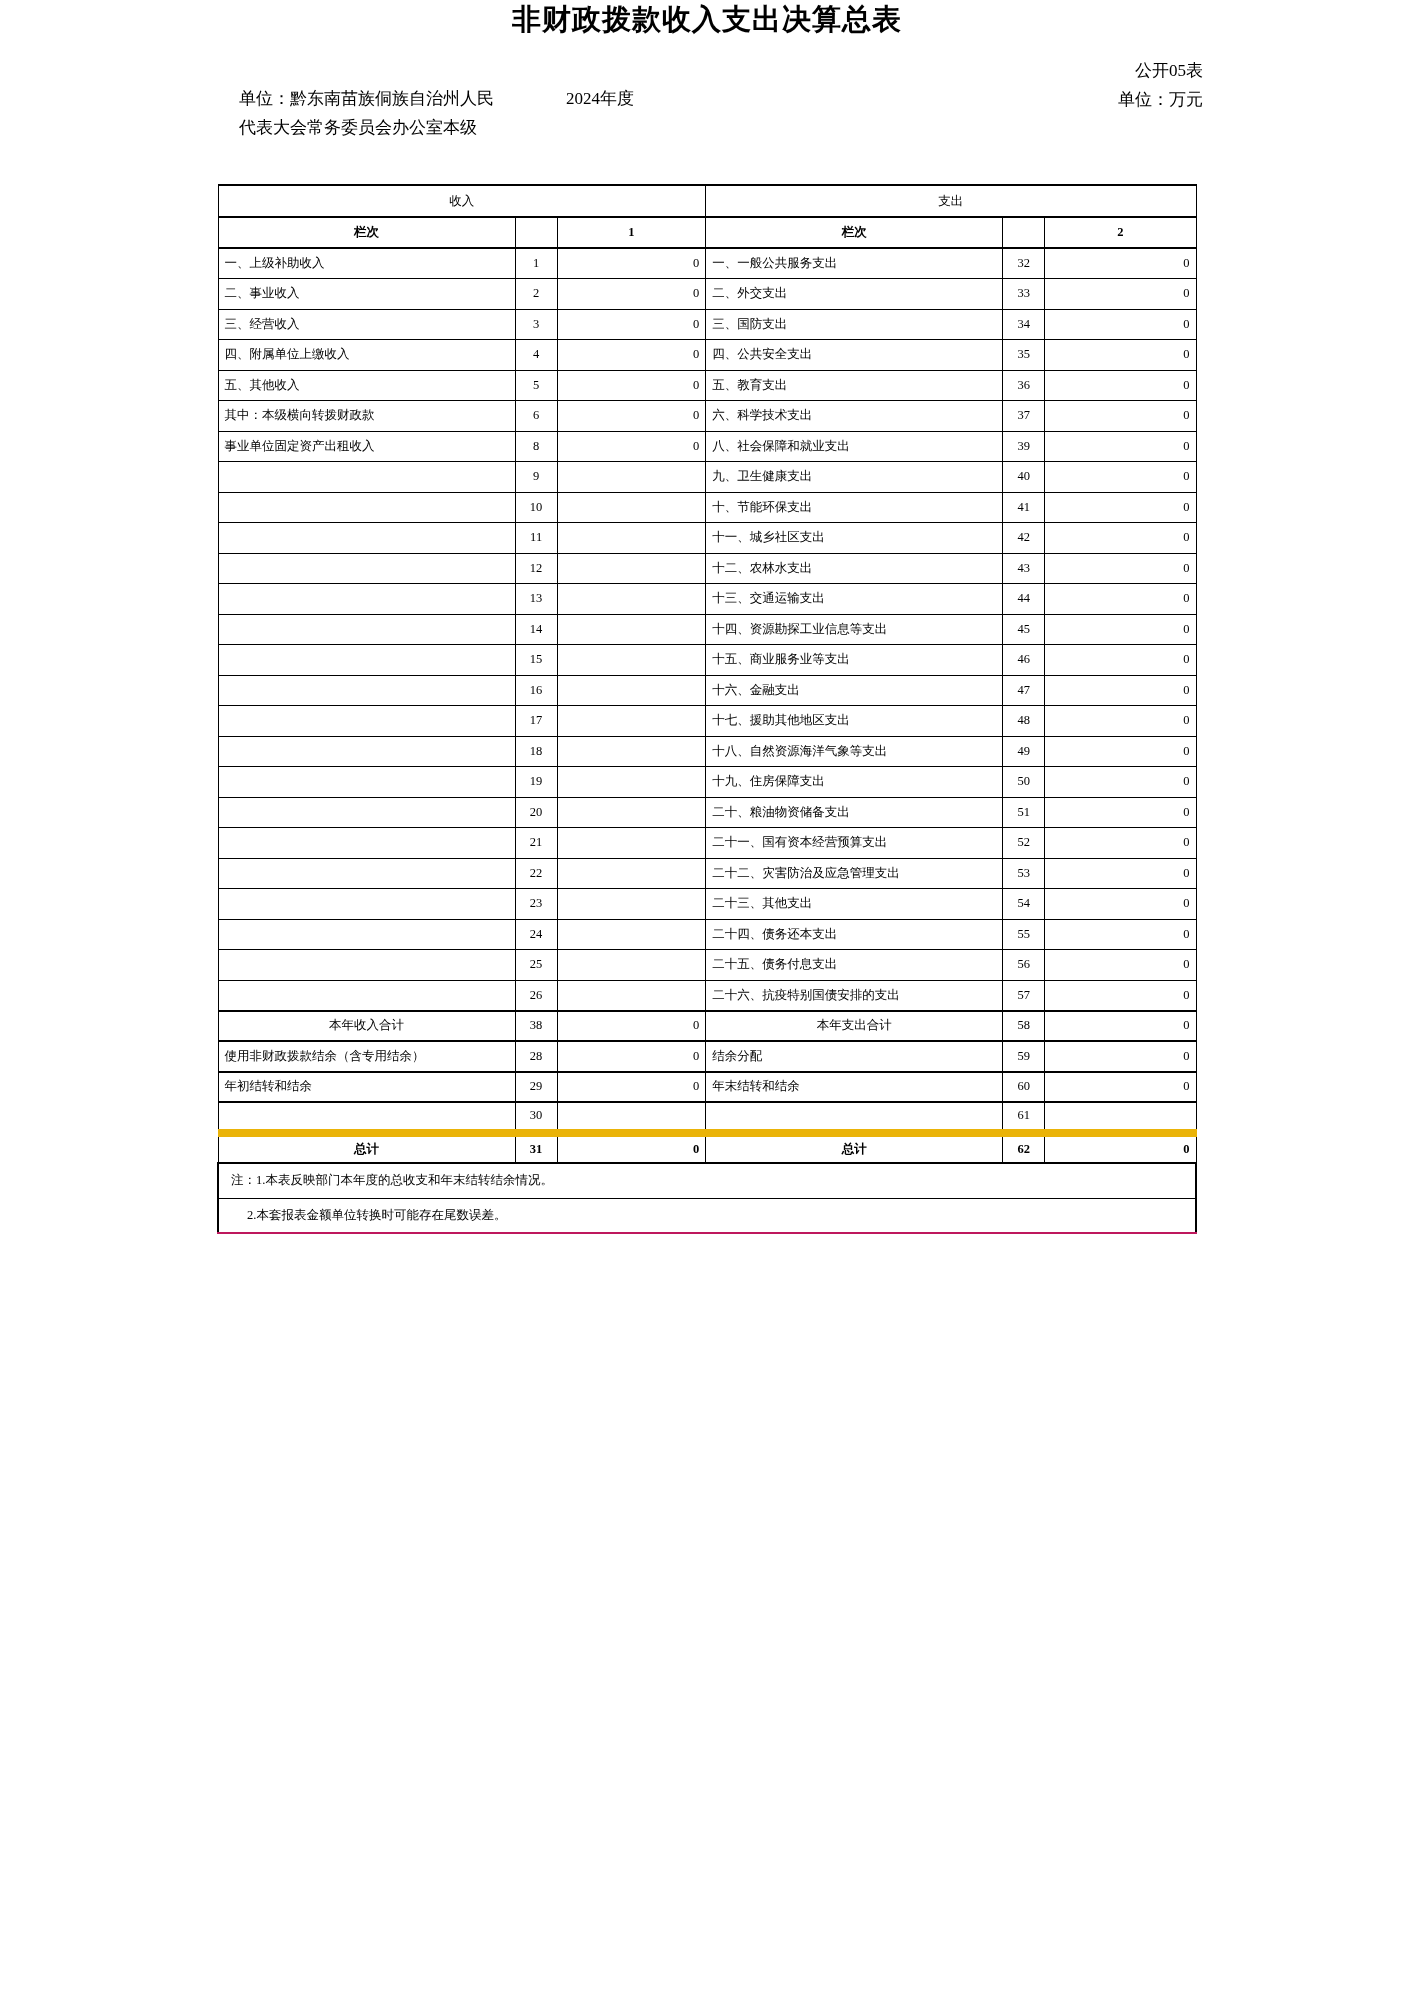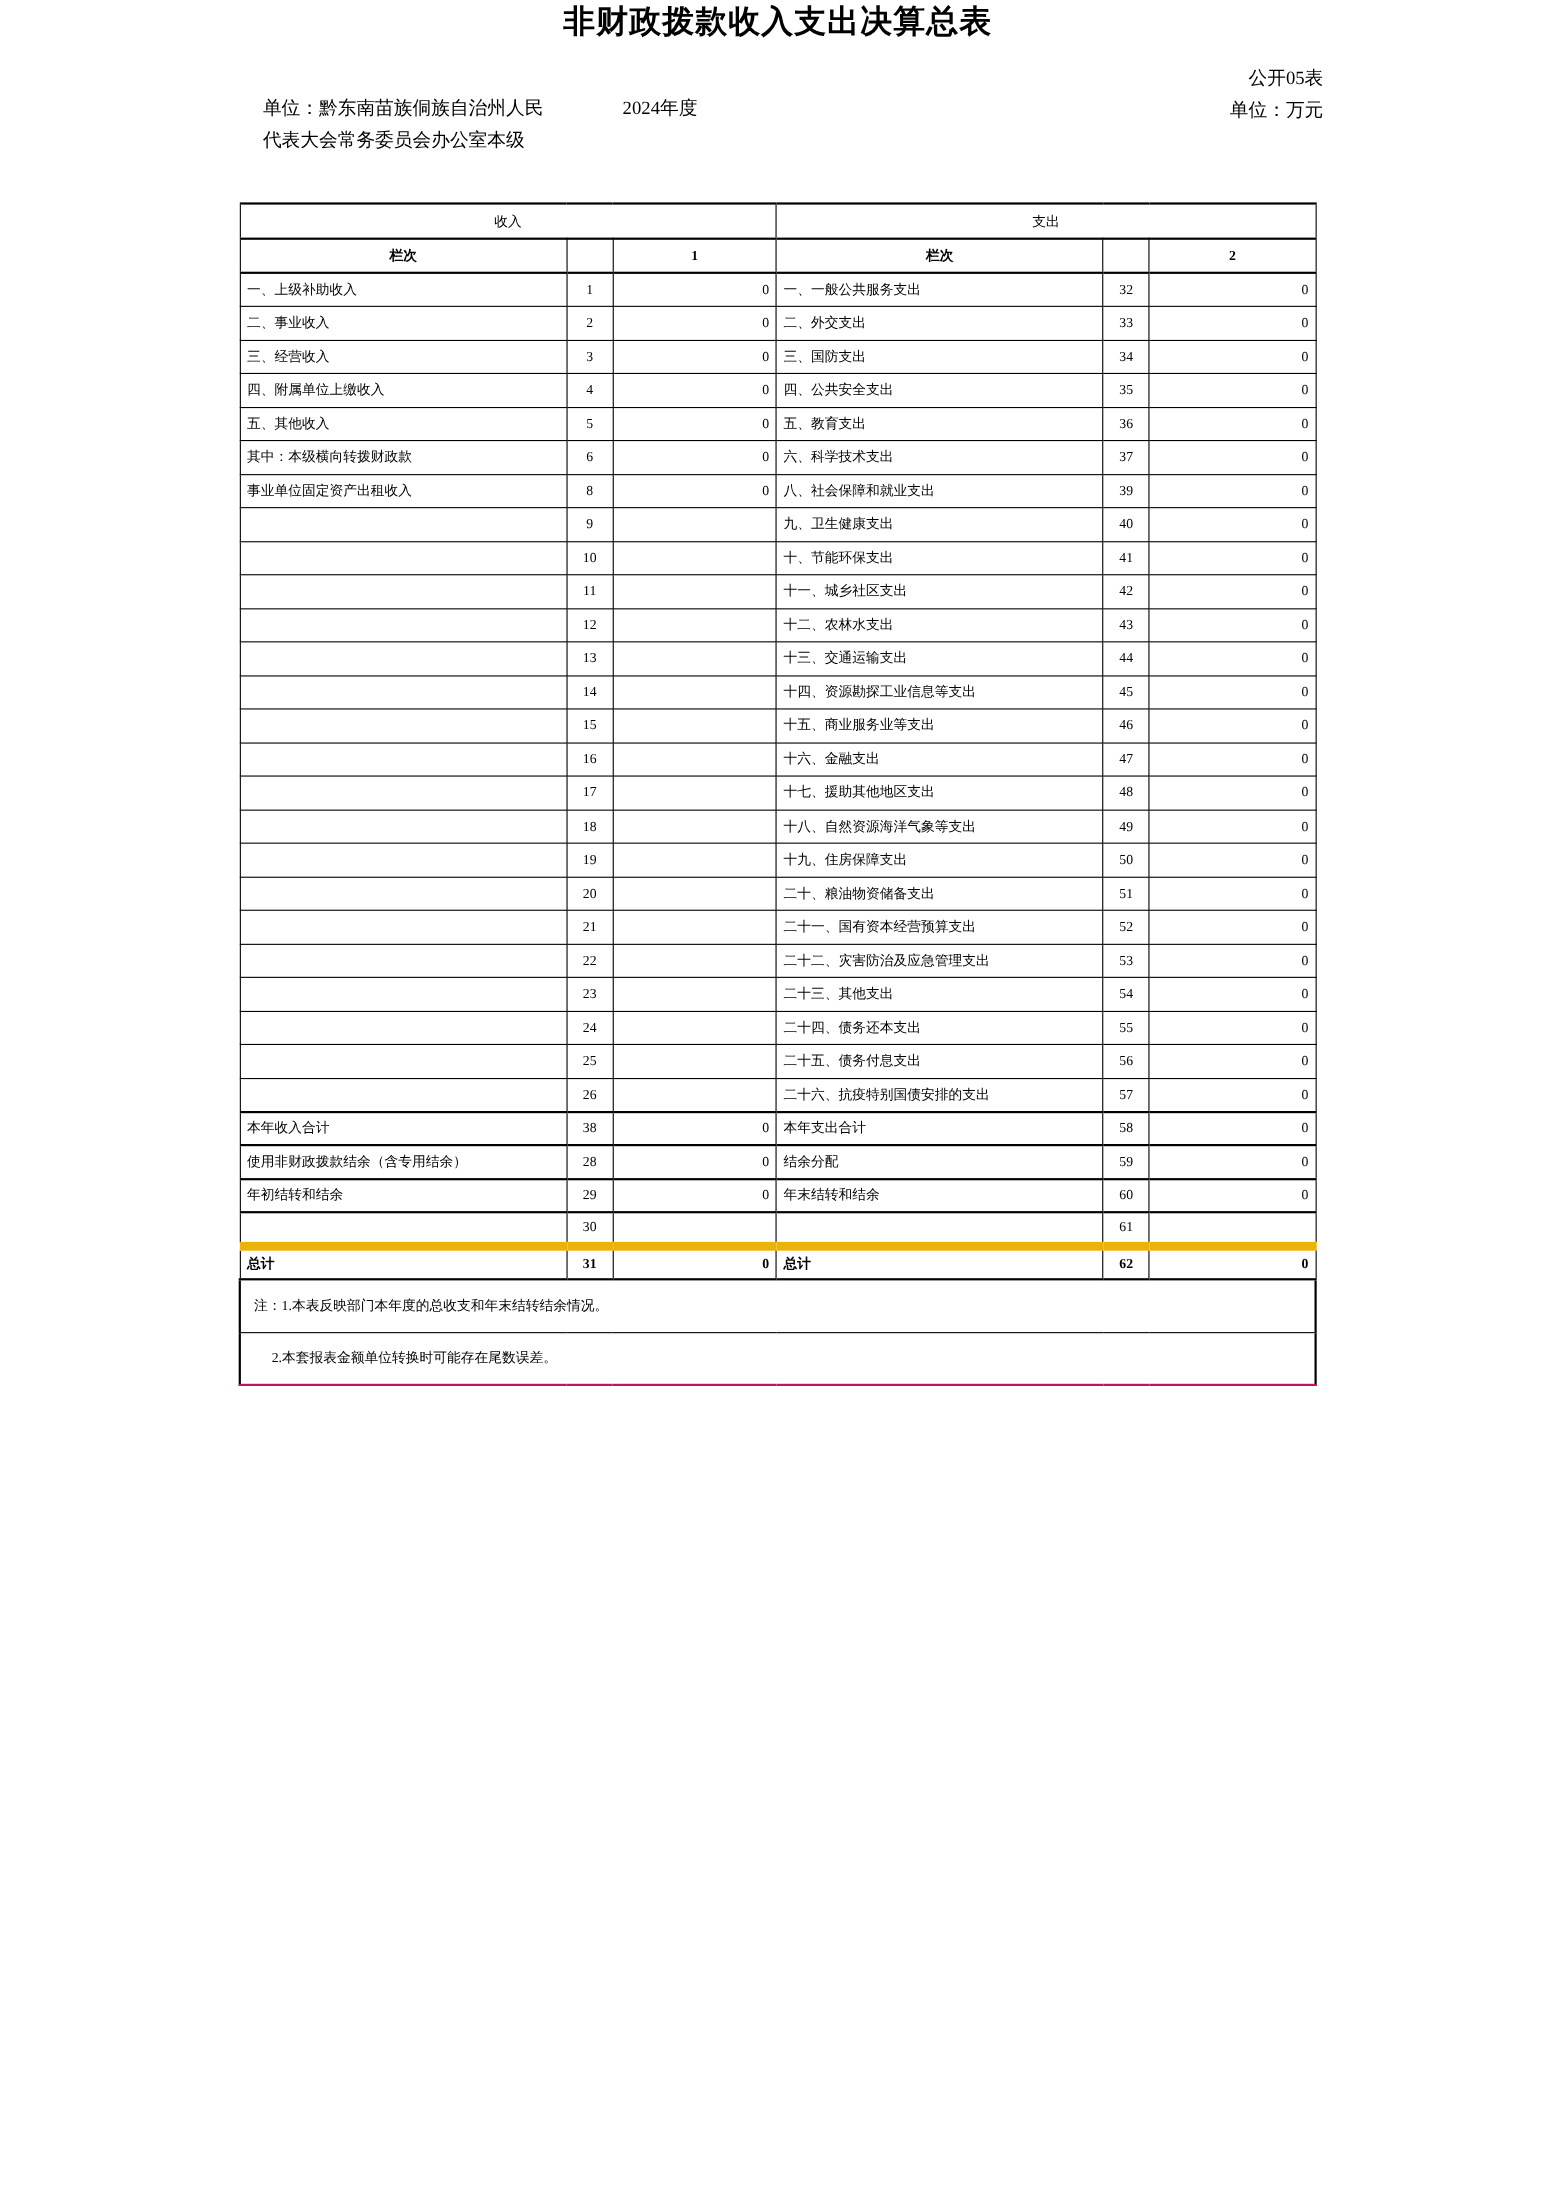--- a/index.html
+++ b/index.html
@@ -104,32 +104,32 @@
   }
   .col-item   { width: 240px; }
   .col-row    { width: 34px;  }
   .col-amt    { width: 120px; }
   .col-item2  { width: 240px; }
   .col-row2   { width: 34px;  }
   .col-amt2   { width: 122px; }
   td.item  { text-align: left;   padding-left: 10px; }
   td.rowno { text-align: center; }
   td.amt   { text-align: right;  padding-right: 10px; }
-  td.center-bold { font-weight: bold; }
+  td.center-bold { text-align: center; font-weight: bold; }
   td.sep-left { border-left: 2px solid #000; }
   tr.sum-row td { border-top: 2px solid #000; }
   tr.total-row td {
     border-top: 8px solid #eab308;
     border-bottom: 2px solid #000;
     font-weight: bold;
   }
   tr.note-row td {
     text-align: left;
     font-size: 12.5px;
-    height: 48px;
+    height: 35px;
     padding-left: 12px;
     border-left: 2px solid #000;
     border-right: 2px solid #000;
   }
   tr.note-row.last td { border-bottom: 2px solid #be185d; }
   .note-indent { padding-left: 16px; }
 </style>
 </head>
 <body>
 

